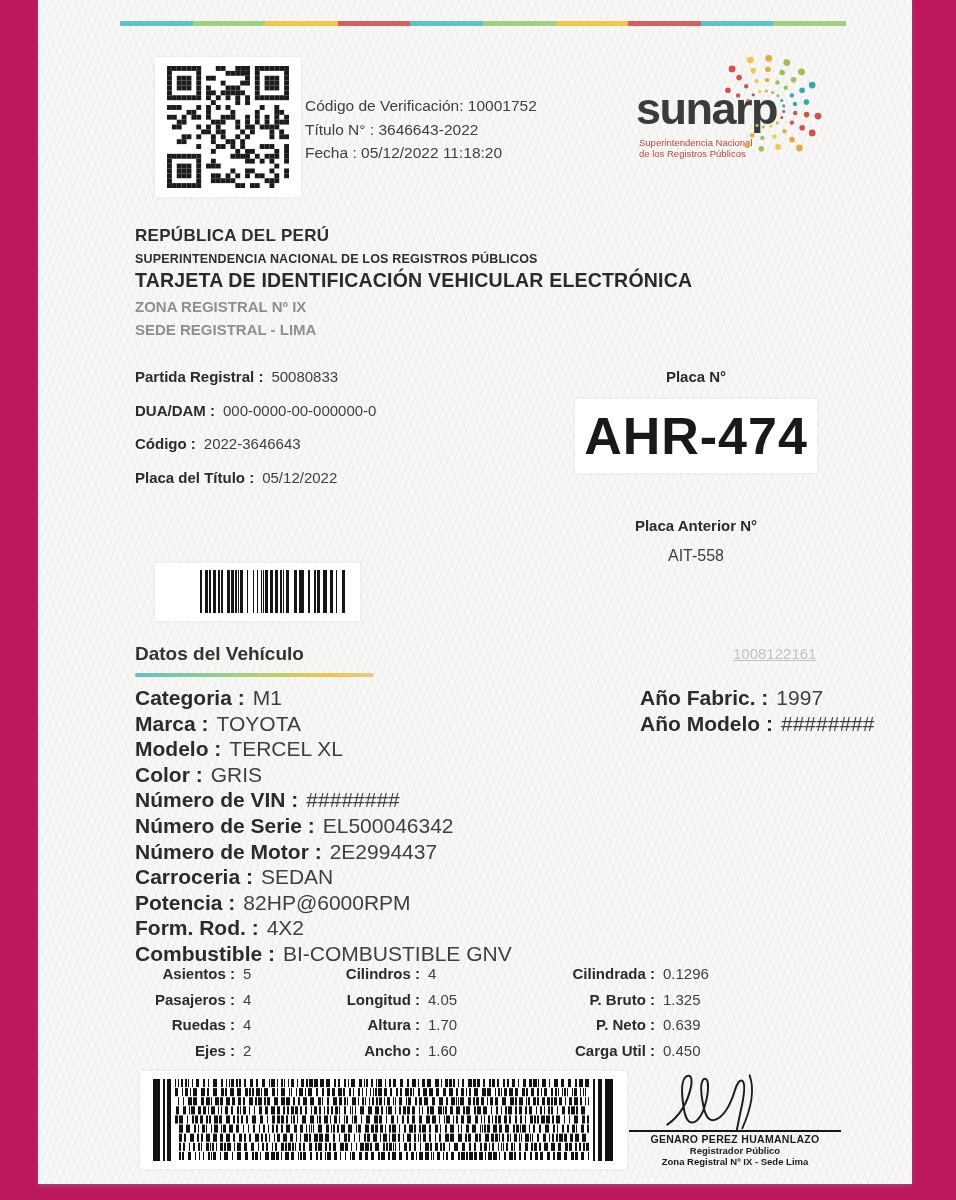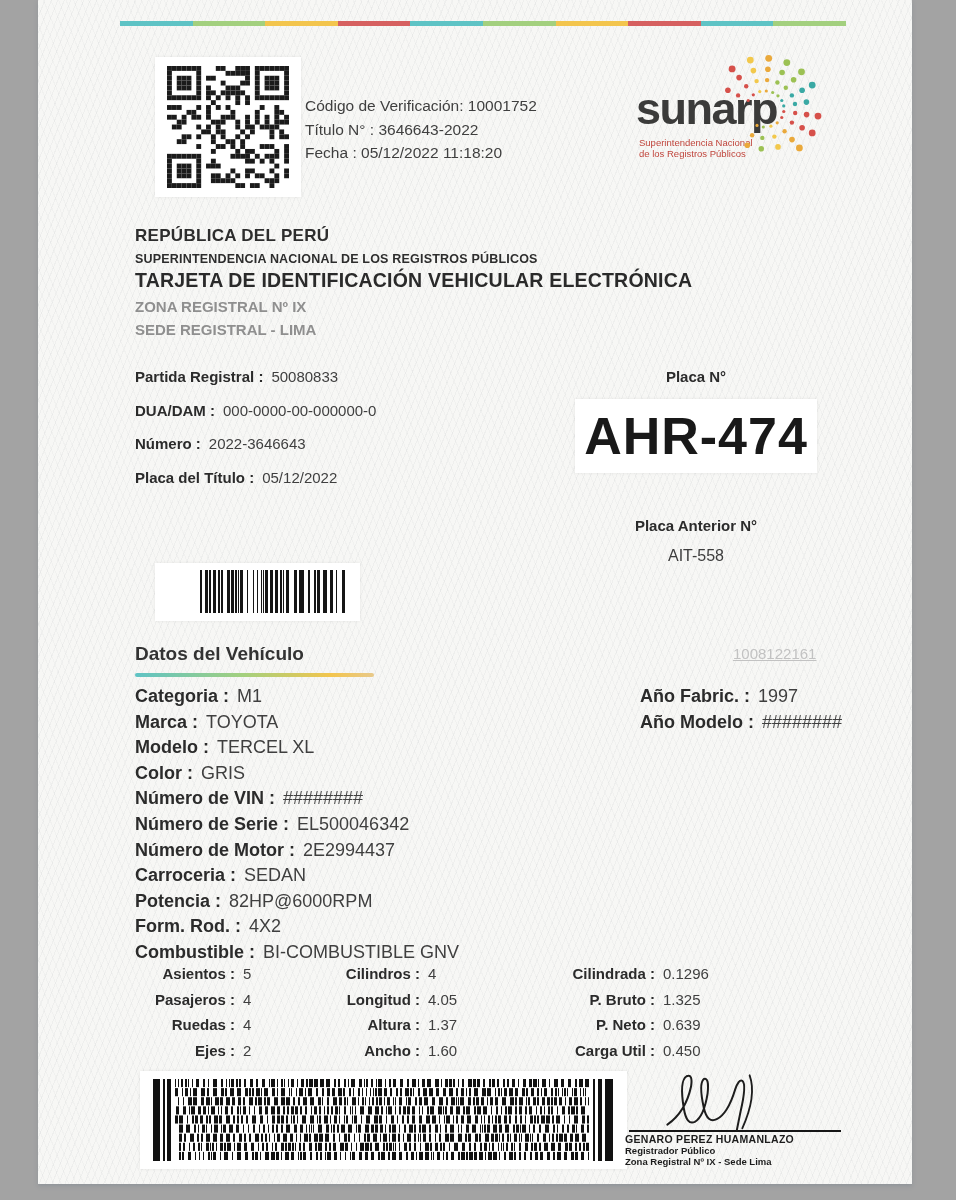--- a/index.html
+++ b/index.html
@@ -1,17 +1,17 @@
 <!DOCTYPE html>
 <html><head>
 <meta charset="utf-8">
 <style>
   html,body{margin:0;padding:0;}
   body{font-family:"Liberation Sans", sans-serif;}
-  .page{position:relative;width:956px;height:1200px;background:#a3a3a3;overflow:hidden;}
+  .page{position:relative;width:956px;height:1200px;background:#be185d;overflow:hidden;}
   .paper{
     position:absolute;left:38px;top:0;width:874px;height:1184px;
     background-color:#f7f7f5;
     background-image:
       repeating-linear-gradient(112deg, rgba(160,165,170,0.10) 0 1px, transparent 1px 6px),
       repeating-linear-gradient(68deg, rgba(160,165,170,0.07) 0 1px, transparent 1px 7px);
     box-shadow:0 2px 4px rgba(120,130,145,0.45);
   }
   .abs{position:absolute;}
   .whitebox{background:#ffffff;box-shadow:0 0 3px rgba(0,0,0,0.08);}
@@ -50,41 +50,41 @@
 
   
   .bc1-box{left:117px;top:563px;width:205px;height:58px;}
   #bc1{position:absolute;left:45px;top:7px;}
 
   
   .datos-title{left:97px;top:643px;font-size:19px;font-weight:bold;color:#333333;}
   .datos-underline{left:97px;top:673px;width:239px;height:4px;border-radius:2px;background:#bcd;}
   .watermark{left:695px;top:645px;font-size:15px;color:#c2c2c2;text-decoration:underline;}
 
-  .vfields{font-size:18px;white-space:nowrap;}
+  .vfields{font-size:21px;white-space:nowrap;}
   .vleft{left:97px;top:686px;}
   .vright{left:602px;top:686px;}
   .vrow{height:25.6px;}
 
   
   .specs-col{top:965px;font-size:15px;white-space:nowrap;}
   .col1{left:97px;}
   .col2{left:287px;}
   .col3{left:500px;}
   .srow{height:25.6px;}
   .slbl{display:inline-block;text-align:right;font-weight:bold;color:#2b2b2b;}
   .col1 .slbl{width:100px;}
   .col2 .slbl{width:95px;}
   .col3 .slbl{width:117px;}
   .sval{margin-left:8px;color:#3f3f3f;}
 
   
   .pdf-box{left:102px;top:1071px;width:487px;height:98px;}
   #pdf417{position:absolute;left:13px;top:8px;}
-  .firma{left:587px;top:1068px;width:220px;text-align:left;color:#1c1c1c;}
+  .firma{left:587px;top:1068px;width:220px;text-align:center;color:#1c1c1c;}
   #sig{display:block;margin:0 auto;}
   .sig-rule{border-top:2px solid #161616;width:212px;margin:-2px auto 0 auto;}
   .sig-name{font-size:10.5px;font-weight:bold;line-height:12px;margin-top:1px;letter-spacing:0.3px;}
   .sig-title{font-size:9.5px;font-weight:bold;line-height:11px;}
   .sig-zone{font-size:9.5px;font-weight:bold;line-height:11px;}
 </style>
 </head>
 <body>
 
 <div class="page">
@@ -462,21 +462,21 @@
     <div class="abs h-sede">SEDE REGISTRAL - LIMA</div>
 
     <div class="abs registro">
       <div class="reg-row">
         <span class="flbl">Partida Registral :</span><span class="fval">50080833</span>
       </div>
       <div class="reg-row">
         <span class="flbl">DUA/DAM :</span><span class="fval">000-0000-00-000000-0</span>
       </div>
       <div class="reg-row">
-        <span class="flbl">Número :</span><span class="fval">2022-3646643</span>
+        <span class="flbl">Código :</span><span class="fval">2022-3646643</span>
       </div>
       <div class="reg-row">
         <span class="flbl">Placa del Título :</span><span class="fval">05/12/2022</span>
       </div>
     </div>
 
     <div class="abs placa-block">
       <div class="placa-label">Placa N°</div>
       <div class="plate-box whitebox">AHR-474</div>
       <div class="placa-ant-label">Placa Anterior N°</div>
@@ -544,21 +544,21 @@
 
     <div class="abs specs-col col1">
       <div class="srow"><span class="slbl">Asientos :</span><span class="sval">5</span></div>
       <div class="srow"><span class="slbl">Pasajeros :</span><span class="sval">4</span></div>
       <div class="srow"><span class="slbl">Ruedas :</span><span class="sval">4</span></div>
       <div class="srow"><span class="slbl">Ejes :</span><span class="sval">2</span></div>
     </div>
     <div class="abs specs-col col2">
       <div class="srow"><span class="slbl">Cilindros :</span><span class="sval">4</span></div>
       <div class="srow"><span class="slbl">Longitud :</span><span class="sval">4.05</span></div>
-      <div class="srow"><span class="slbl">Altura :</span><span class="sval">1.37</span></div>
+      <div class="srow"><span class="slbl">Altura :</span><span class="sval">1.70</span></div>
       <div class="srow"><span class="slbl">Ancho :</span><span class="sval">1.60</span></div>
     </div>
     <div class="abs specs-col col3">
       <div class="srow"><span class="slbl">Cilindrada :</span><span class="sval">0.1296</span></div>
       <div class="srow"><span class="slbl">P. Bruto :</span><span class="sval">1.325</span></div>
       <div class="srow"><span class="slbl">P. Neto :</span><span class="sval">0.639</span></div>
       <div class="srow"><span class="slbl">Carga Util :</span><span class="sval">0.450</span></div>
     </div>
 
     <div class="abs pdf-box whitebox">

